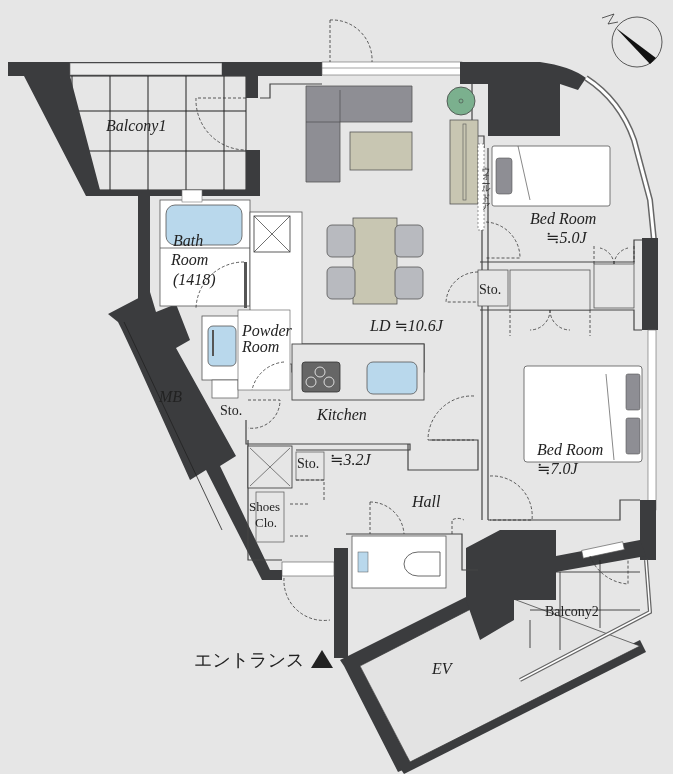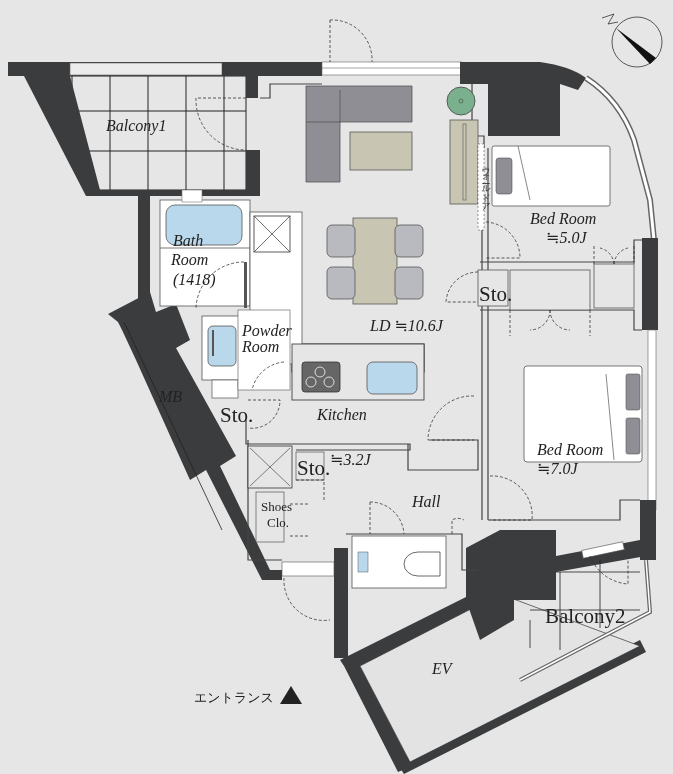--- a/index.html
+++ b/index.html
@@ -1,24 +1,24 @@
 <!DOCTYPE html>
 <html><head>
 <meta charset="utf-8">
 <style>
   html, body { margin:0; padding:0; }
   body { width:673px; height:774px; background:#e6e6e6; overflow:hidden; position:relative;
          font-family:"Liberation Serif","DejaVu Serif",serif; color:#222; }
   #plan { position:absolute; left:0; top:0; width:673px; height:774px; }
   .lbl { position:absolute; font-family:"Liberation Serif","DejaVu Serif",serif; color:#222; line-height:1.05; white-space:nowrap; }
   .f16 { font-size:16px;font-style:italic; }
-  .f15 { font-size:21px;font-family:Liberation Serif, serif; }
-  .f13 { font-size:13px;padding-left:12px; }
+  .f15 { font-size:14px;font-family:Liberation Serif, serif; }
+  .f13 { font-size:13px; }
   .vtext { position:absolute; writing-mode:vertical-rl; font-size:9px; font-family:"DejaVu Sans",sans-serif; color:#333; letter-spacing:-1px; }
-  .entrance { font-family:"DejaVu Sans",sans-serif; font-size:13px;margin-top:36px; }
+  .entrance { font-family:"DejaVu Sans",sans-serif; font-size:18px; }
   .tri { display:inline-block; width:0; height:0; border-left:11px solid transparent; border-right:11px solid transparent; border-bottom:18px solid #222; vertical-align:-2px; margin-left:6px; }
 </style>
 </head>
 <body>
 
 <svg id="plan" viewBox="0 0 673 774" xmlns="http://www.w3.org/2000/svg">
 
   <g>
     <polygon points="30,76 246,76 246,190 90,190" fill="#e6e6e6" stroke="#222" stroke-width="1"></polygon>
     <g stroke="#222" stroke-width="1">

